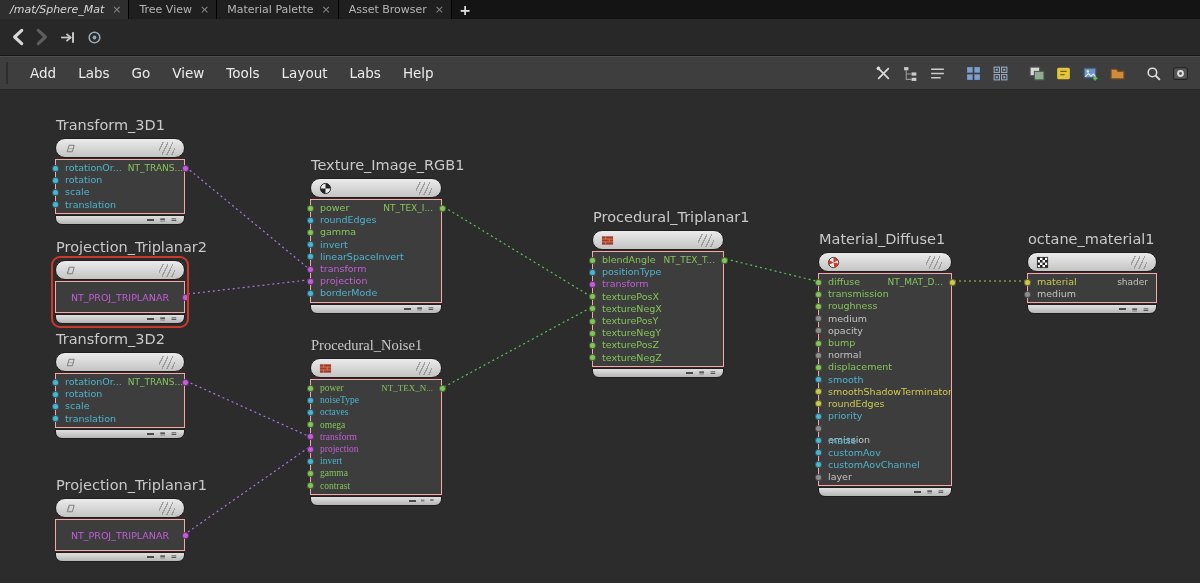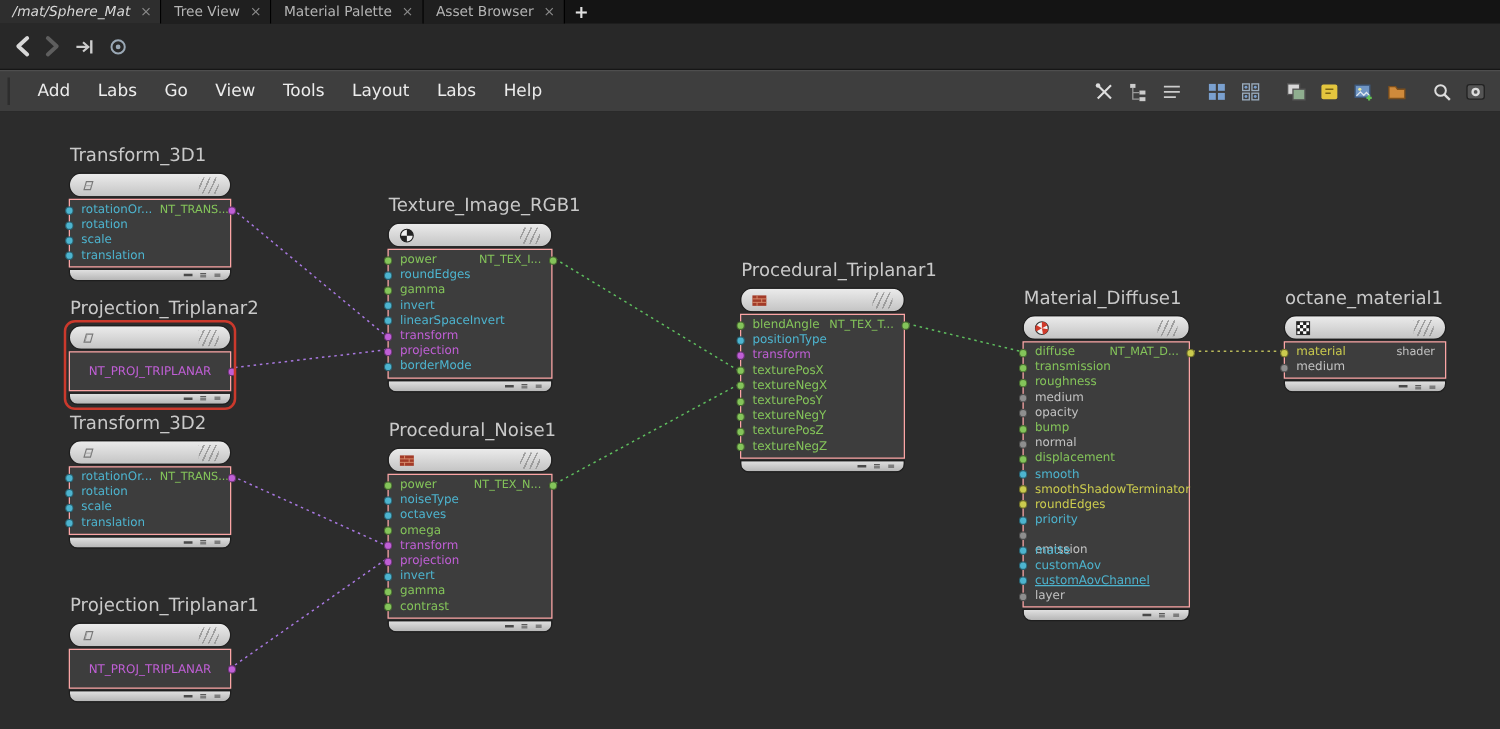--- a/index.html
+++ b/index.html
@@ -404,21 +404,21 @@
               <span class="pdot" style="background: rgb(77, 180, 207);"></span>
               <span class="pname" style="color: rgb(77, 180, 207);">borderMode</span>
             </div>
           </div>
           <div class="node-footer">
             <span class="fbar"></span>
             <span class="fham">≡</span>
             <span class="fham">=</span>
           </div>
         </div>
-        <div class="node" style="left: 310px; top: 268px; width: 132px;">
+        <div class="node" style="left: 310px; top: 268px; width: 132px; font-family: Liberation Serif, serif;">
           <div class="node-title">Procedural_Noise1</div>
           <div class="node-header">
             <span class="hicon">
               <svg viewBox="0 0 14 14">
                 <rect x="1" y="2.5" width="12" height="9" fill="#a33b28"></rect>
                 <path d="M1 5.5 h12 M1 8.5 h12 M5 2.5 v3 M9 5.5 v3 M5 8.5 v3" stroke="#d89070" stroke-width="0.8" fill="none"></path>
               </svg>
             </span>
             <span class="hslashes"></span>
           </div>
@@ -596,21 +596,21 @@
             <div class="nrow">
               <span class="pdot" style="background: rgb(77, 180, 207);"></span>
               <span class="pname" style="color: rgb(77, 180, 207);">matte</span>
             </div>
             <div class="nrow">
               <span class="pdot" style="background: rgb(77, 180, 207);"></span>
               <span class="pname" style="color: rgb(77, 180, 207);">customAov</span>
             </div>
             <div class="nrow">
               <span class="pdot" style="background: rgb(77, 180, 207);"></span>
-              <span class="pname" style="color: rgb(77, 180, 207); text-decoration: underline;">customAovChannel</span>
+              <span class="pname" style="color: rgb(77, 180, 207);">customAovChannel</span>
             </div>
             <div class="nrow">
               <span class="pdot" style="background: rgb(142, 142, 142);"></span>
               <span class="pname" style="color: rgb(194, 194, 194);">layer</span>
             </div>
           </div>
           <div class="node-footer">
             <span class="fbar"></span>
             <span class="fham">≡</span>
             <span class="fham">=</span>

